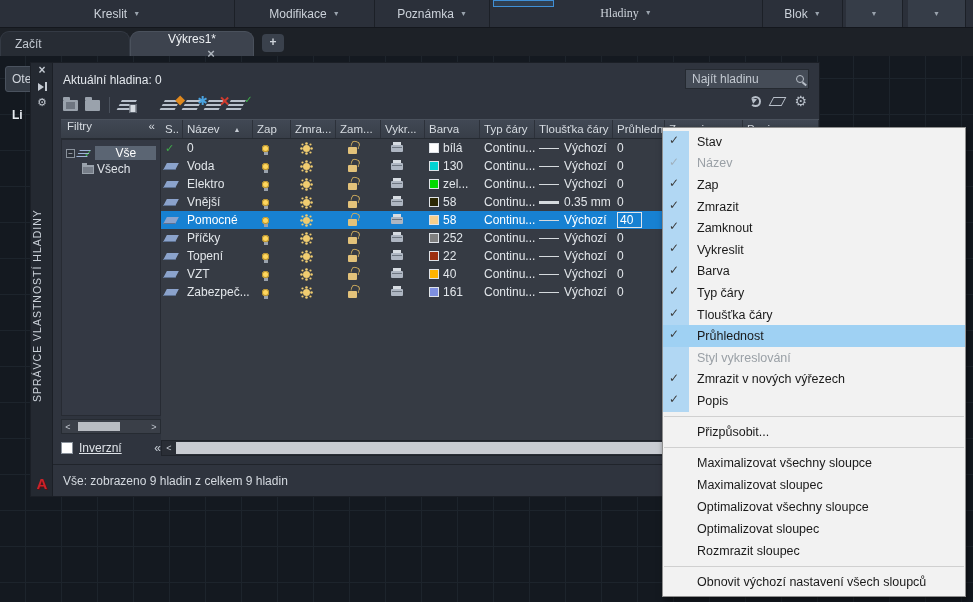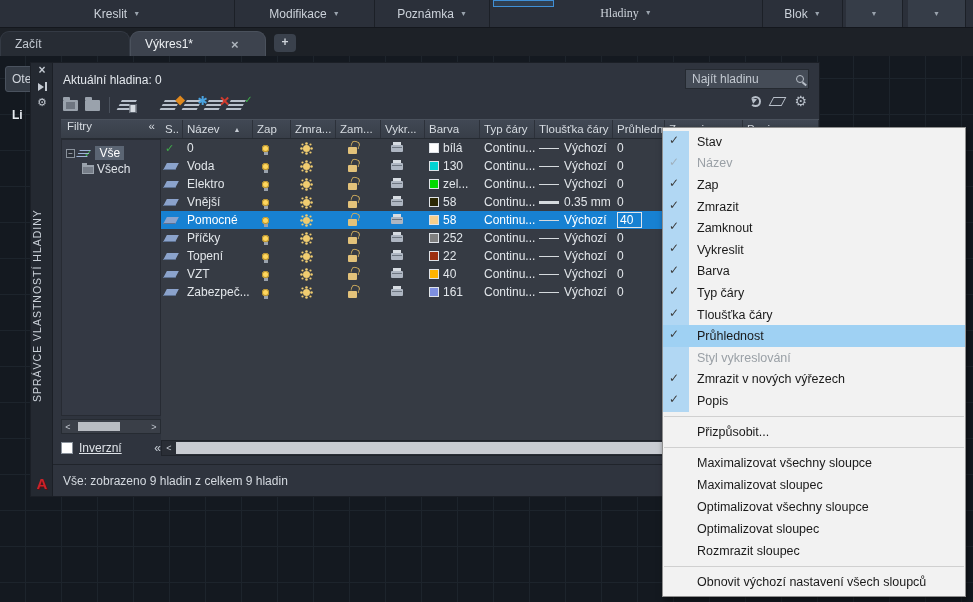--- a/index.html
+++ b/index.html
@@ -84,21 +84,21 @@
   .col { height:100%; display:flex; align-items:center; padding-left:4px; border-right:1px solid #2c313a; overflow:hidden; white-space:nowrap; }
   .sortup { font-size:7px; color:#c5cbd3; margin-left:14px; }
 
   
   .ftree { position:absolute; left:8px; top:76px; width:100px; bottom:80px; background:#343944; border:1px solid #272b33; }
   .tree-row { display:flex; align-items:center; gap:3px; margin:6px 0 0 4px; white-space:nowrap; }
   .tree-row.child { margin:2px 0 0 20px; }
   .expand { width:9px; height:9px; border:1px solid #8a929c; background:#2c313a; color:#cfd4da; font-size:8px; line-height:7px; text-align:center; flex:none; }
   .minilayer { width:11px; height:7px; background:repeating-linear-gradient(#9fb4d6 0 1.5px, transparent 1.5px 3px); transform:skewX(-28deg); flex:none; position:relative; }
   .tree-check { color:#3fae49; font-size:10px; font-weight:bold; margin-left:-8px; }
-  .tree-sel { background:#5b6573; color:#fff; padding:0 4px; }
+  .tree-sel { background:#5b6573; color:#fff; padding:0 20px; }
   .minifolder { width:12px; height:9px; background:#9aa2ac; position:relative; flex:none; }
   .minifolder::before { content:""; position:absolute; top:-2px; left:0; width:5px; height:2px; background:#9aa2ac; }
   .minifolder::after { content:""; position:absolute; inset:2px 1px 1px 1px; background:#767d88; }
 
   
   .list { position:absolute; left:108px; right:0; top:76px; bottom:56px; background:#363b44; overflow:hidden; }
   .lrow { height:18px; display:flex; align-items:center; color:#e2e6ea; }
   .lrow.sel { background:#1781d2; color:#fff; }
   .cell { height:100%; display:flex; align-items:center; padding-left:4px; overflow:hidden; white-space:nowrap; }
   .check-cur { color:#3fae49; font-weight:bold; font-size:11px; }
@@ -173,21 +173,21 @@
     <div class="ribbon-mini" style="width: 58px; margin-left: 5px;">
       <span class="caret">▼</span>
     </div>
   </div>
 <div class="abs ribbon-highlight"></div>
 
 <div class="abs filetabs" id="filetabs">
     <div class="ftab" style="width: 130px;">
       <span>Začít</span>
     </div>
-    <div class="ftab active" style="width: 136px;">
+    <div class="ftab active" style="width: 124px; flex-direction: column;">
       <span>Výkres1*</span>
       <span class="tab-close">×</span>
     </div>
     <div class="newtab">+</div>
   </div>
 
 <div class="abs bg-ote">Ote</div>
 <div class="abs bg-li">Li</div>
 
 <div class="abs palette">

